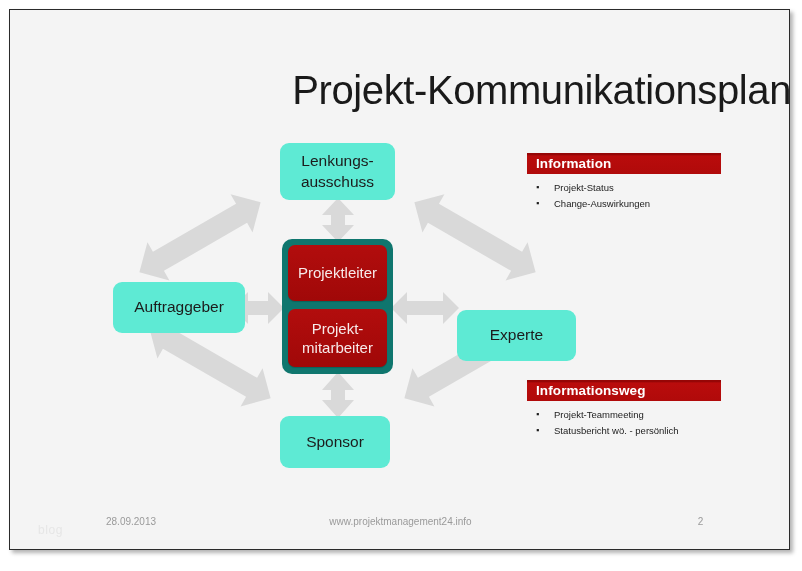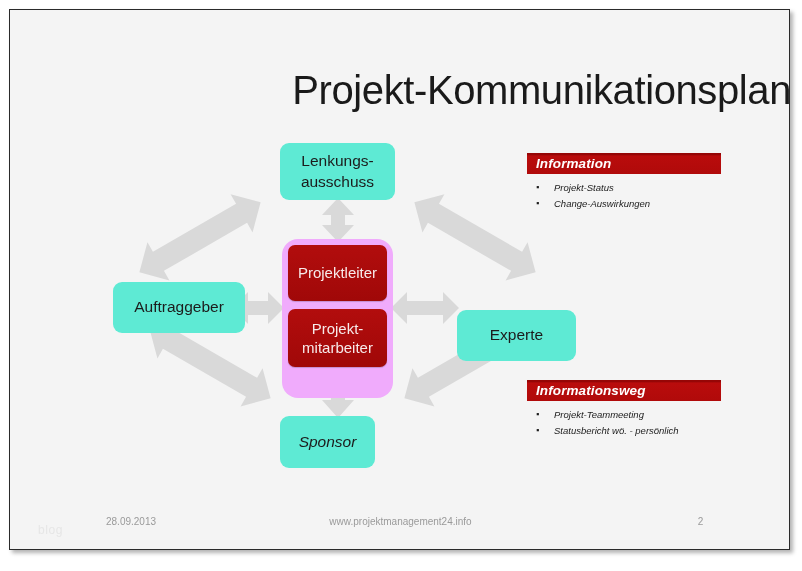--- a/index.html
+++ b/index.html
@@ -45,29 +45,29 @@
     text-align:center;
     color:#1c1c1c;
     font-size:15.5px;
     line-height:1.32;
     z-index:3;
   }
 
   #node-lenkungsausschuss { left:270px; top:133px; width:115px; height:57px; }
   #node-auftraggeber      { left:103px; top:272px; width:132px; height:51px; }
   #node-experte           { left:447px; top:272px; width:119px; height:51px;margin-top:28px; }
-  #node-sponsor           { left:270px; top:406px; width:95px; height:52px;font-style:italic; }
+  #node-sponsor           { left:270px; top:406px; width:110px; height:52px; }
 
   
   #center-cluster {
     position:absolute;
     left:272px; top:229px;
-    width:111px; height:159px;
-    background:#f0abfc;
-    border-radius:16px;
+    width:111px; height:135px;
+    background:#0f766e;
+    border-radius:10px;
     z-index:4;
   }
   .red-node {
     position:absolute;
     left:6px;
     width:99px;
     background:#aa0b0b;
     background-image:linear-gradient(180deg,#b20d0d 0%, #a00808 100%);
     border-radius:7px;
     display:flex; align-items:center; justify-content:center;
@@ -78,21 +78,21 @@
     box-shadow:0 1px 1px rgba(0,0,0,0.18);
   }
   #node-projektleiter   { top:6px;  height:56px; }
   #node-projektmitarbeiter { top:70px; height:58px; }
 
   
   .arrow { position:absolute; z-index:1; }
   .arrow svg { display:block; overflow:visible; }
 
   
-  .panel { position:absolute; width:194px; z-index:3;font-style:italic; }
+  .panel { position:absolute; width:194px; z-index:3; }
   #panel-information   { left:517px; top:143px; }
   #panel-informationsweg { left:517px; top:349px;margin-top:21px; }
 
   .panel-header {
     background:#b00a0a;
     background-image:linear-gradient(180deg,#960606 0%, #960606 8%, #b90c0c 14%, #b00a0a 100%);
     color:#ffffff;
     font-size:13.5px;
     font-weight:bold;
     padding:4px 0 4px 9px;

